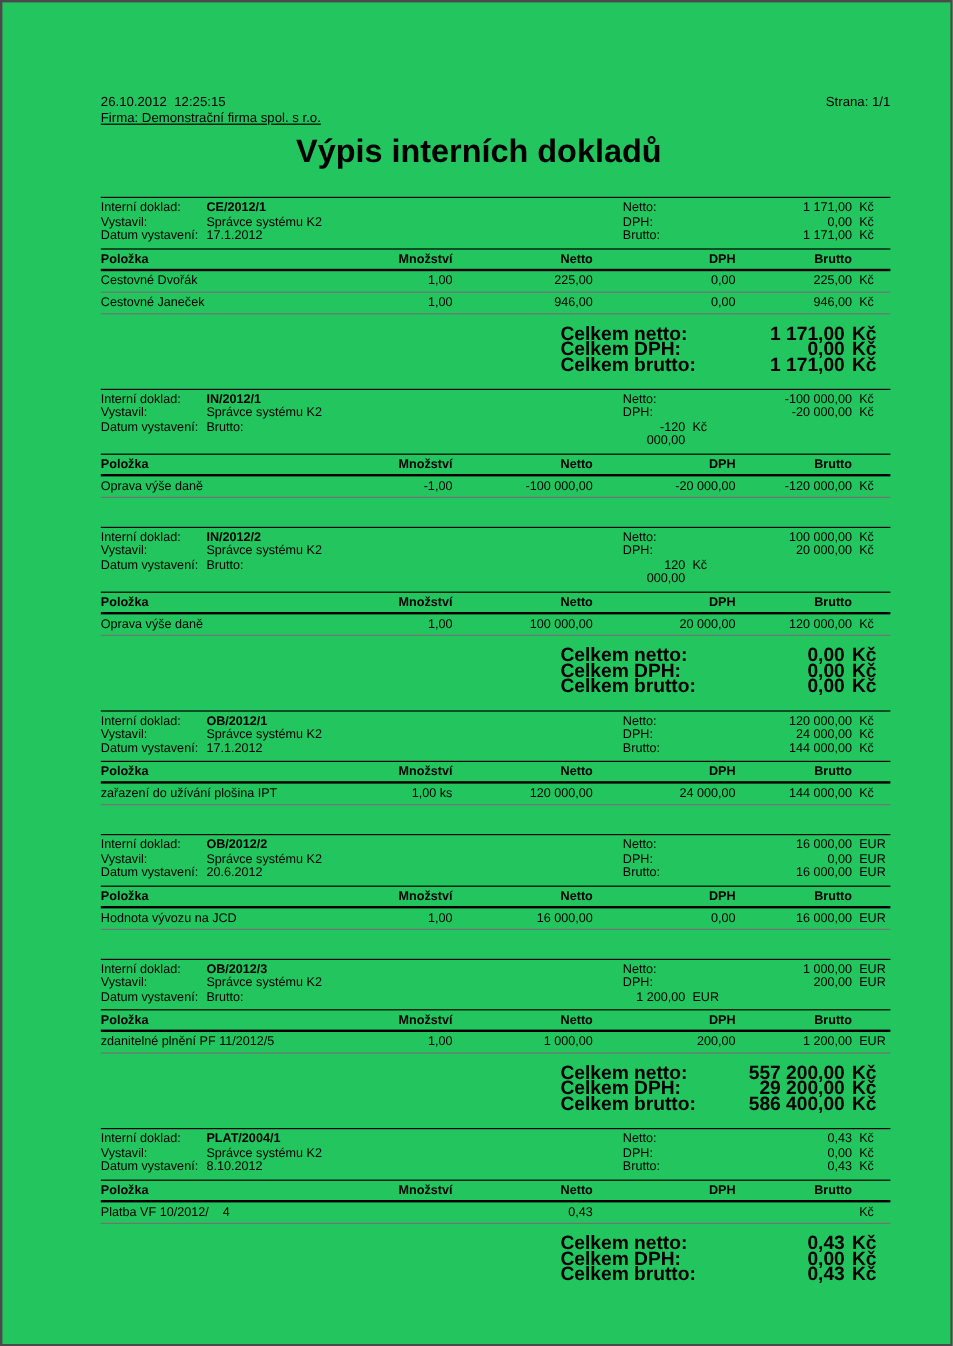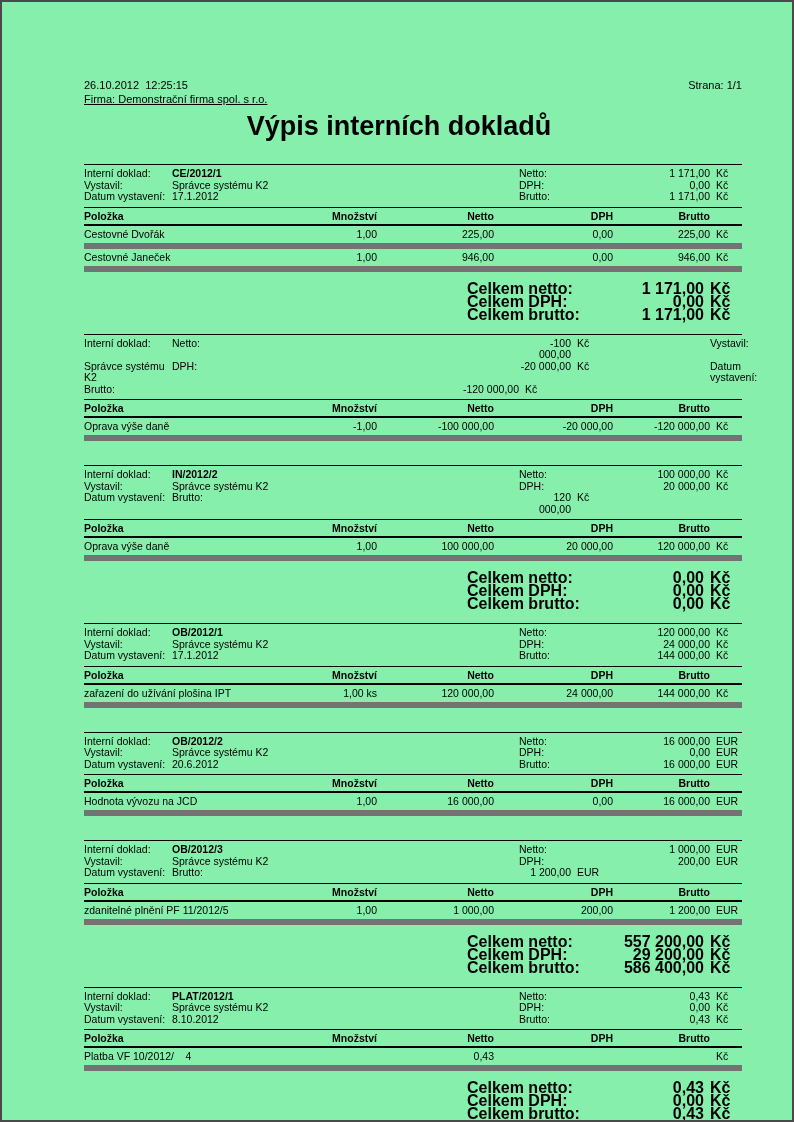--- a/index.html
+++ b/index.html
@@ -1,18 +1,18 @@
 <!DOCTYPE html>
 <html><head>
 <meta charset="utf-8">
 <style>
   * { margin:0; padding:0; box-sizing:border-box; }
   html,body { background:#fff; }
   .page {
-    width:794px; height:1122px; background:#86efac;
+    width:794px; height:1122px; background:#22c55e;
     border:2px solid #4a4a4a; overflow:hidden; position:relative;
     font-family:"Liberation Sans", sans-serif; color:#000;
   }
   .content { position:absolute; left:82px; top:76px; width:658px; }
 
   .hdr-top { display:flex; justify-content:space-between; font-size:11px; line-height:14px; }
   .hdr-top span { white-space:pre; }
   .hdr-firm { font-size:11px; line-height:14px;text-decoration:underline; }
   .title { width:794px; margin-left:-82px; text-align:center; font-size:27px; font-weight:bold; line-height:32px; margin-top:4px; margin-bottom:22px; }
 
@@ -22,21 +22,21 @@
   #groups > .totals { margin-top:10px; }
   #groups > .totals + .doc { margin-top:13px; }
 
   .meta { display:grid; grid-template-columns:88px 347px 52px 139px 32px; font-size:10.5px; line-height:11.5px; padding:3px 0 4px; }
   .meta .num { font-weight:bold; }
   .r-val { text-align:right; }
   .cur { padding-left:6px; }
 
   .thead, .row { display:grid; grid-template-columns:180px 113px 117px 119px 97px 32px; font-size:10.5px; line-height:12px; }
   .thead { font-weight:bold; padding:2px 0; border-top:1px solid #000; border-bottom:2px solid #000; }
-  .row { padding:2px 0 3px; border-bottom:6px solid #737373; }
+  .row { padding:2px 0 3px; border-bottom:1px solid #737373; }
   .c-item { white-space:pre; }
   .c-num { text-align:right; }
 
   .totals { font-weight:bold; font-size:16px; line-height:13px; }
   .t-line { display:grid; grid-template-columns:383px 120px 117px 38px; }
   .t-val { text-align:right; }
   .t-cur { padding-left:6px; }
 </style>
 </head>
 <body>
@@ -118,20 +118,21 @@
       <span></span>
       <span>Celkem brutto:</span>
       <span class="t-val">1 171,00</span>
       <span class="t-cur">Kč</span>
     </div>
   </div>
 
   <section class="doc">
     <div class="meta">
       <span>Interní doklad:</span>
+      <span class="num">IN/2012/1</span>
       <span>Netto:</span>
       <span class="r-val">-100 000,00</span>
       <span class="cur">Kč</span>
 
       <span>Vystavil:</span>
       <span>Správce systému K2</span>
       <span>DPH:</span>
       <span class="r-val">-20 000,00</span>
       <span class="cur">Kč</span>
 
@@ -356,21 +357,21 @@
       <span></span>
       <span>Celkem brutto:</span>
       <span class="t-val">586 400,00</span>
       <span class="t-cur">Kč</span>
     </div>
   </div>
 
   <section class="doc">
     <div class="meta">
       <span>Interní doklad:</span>
-      <span class="num">PLAT/2012/1</span>
+      <span class="num">PLAT/2004/1</span>
       <span>Netto:</span>
       <span class="r-val">0,43</span>
       <span class="cur">Kč</span>
 
       <span>Vystavil:</span>
       <span>Správce systému K2</span>
       <span>DPH:</span>
       <span class="r-val">0,00</span>
       <span class="cur">Kč</span>
 

